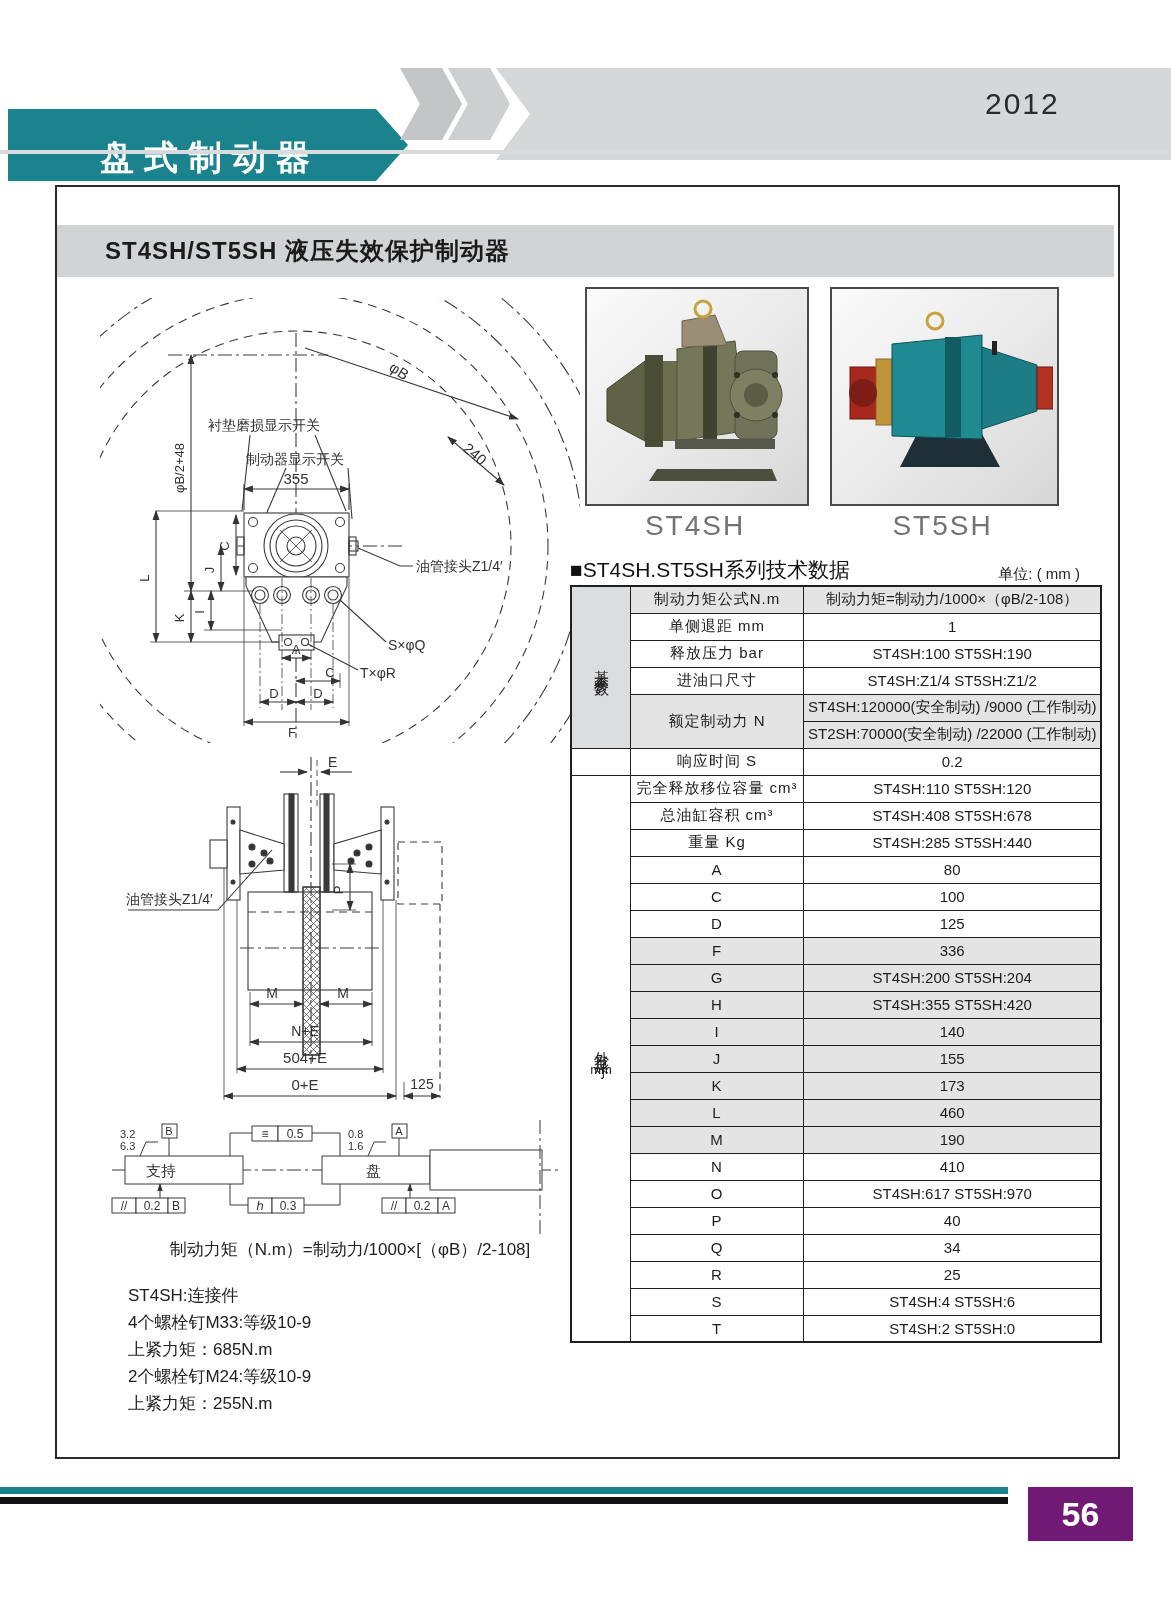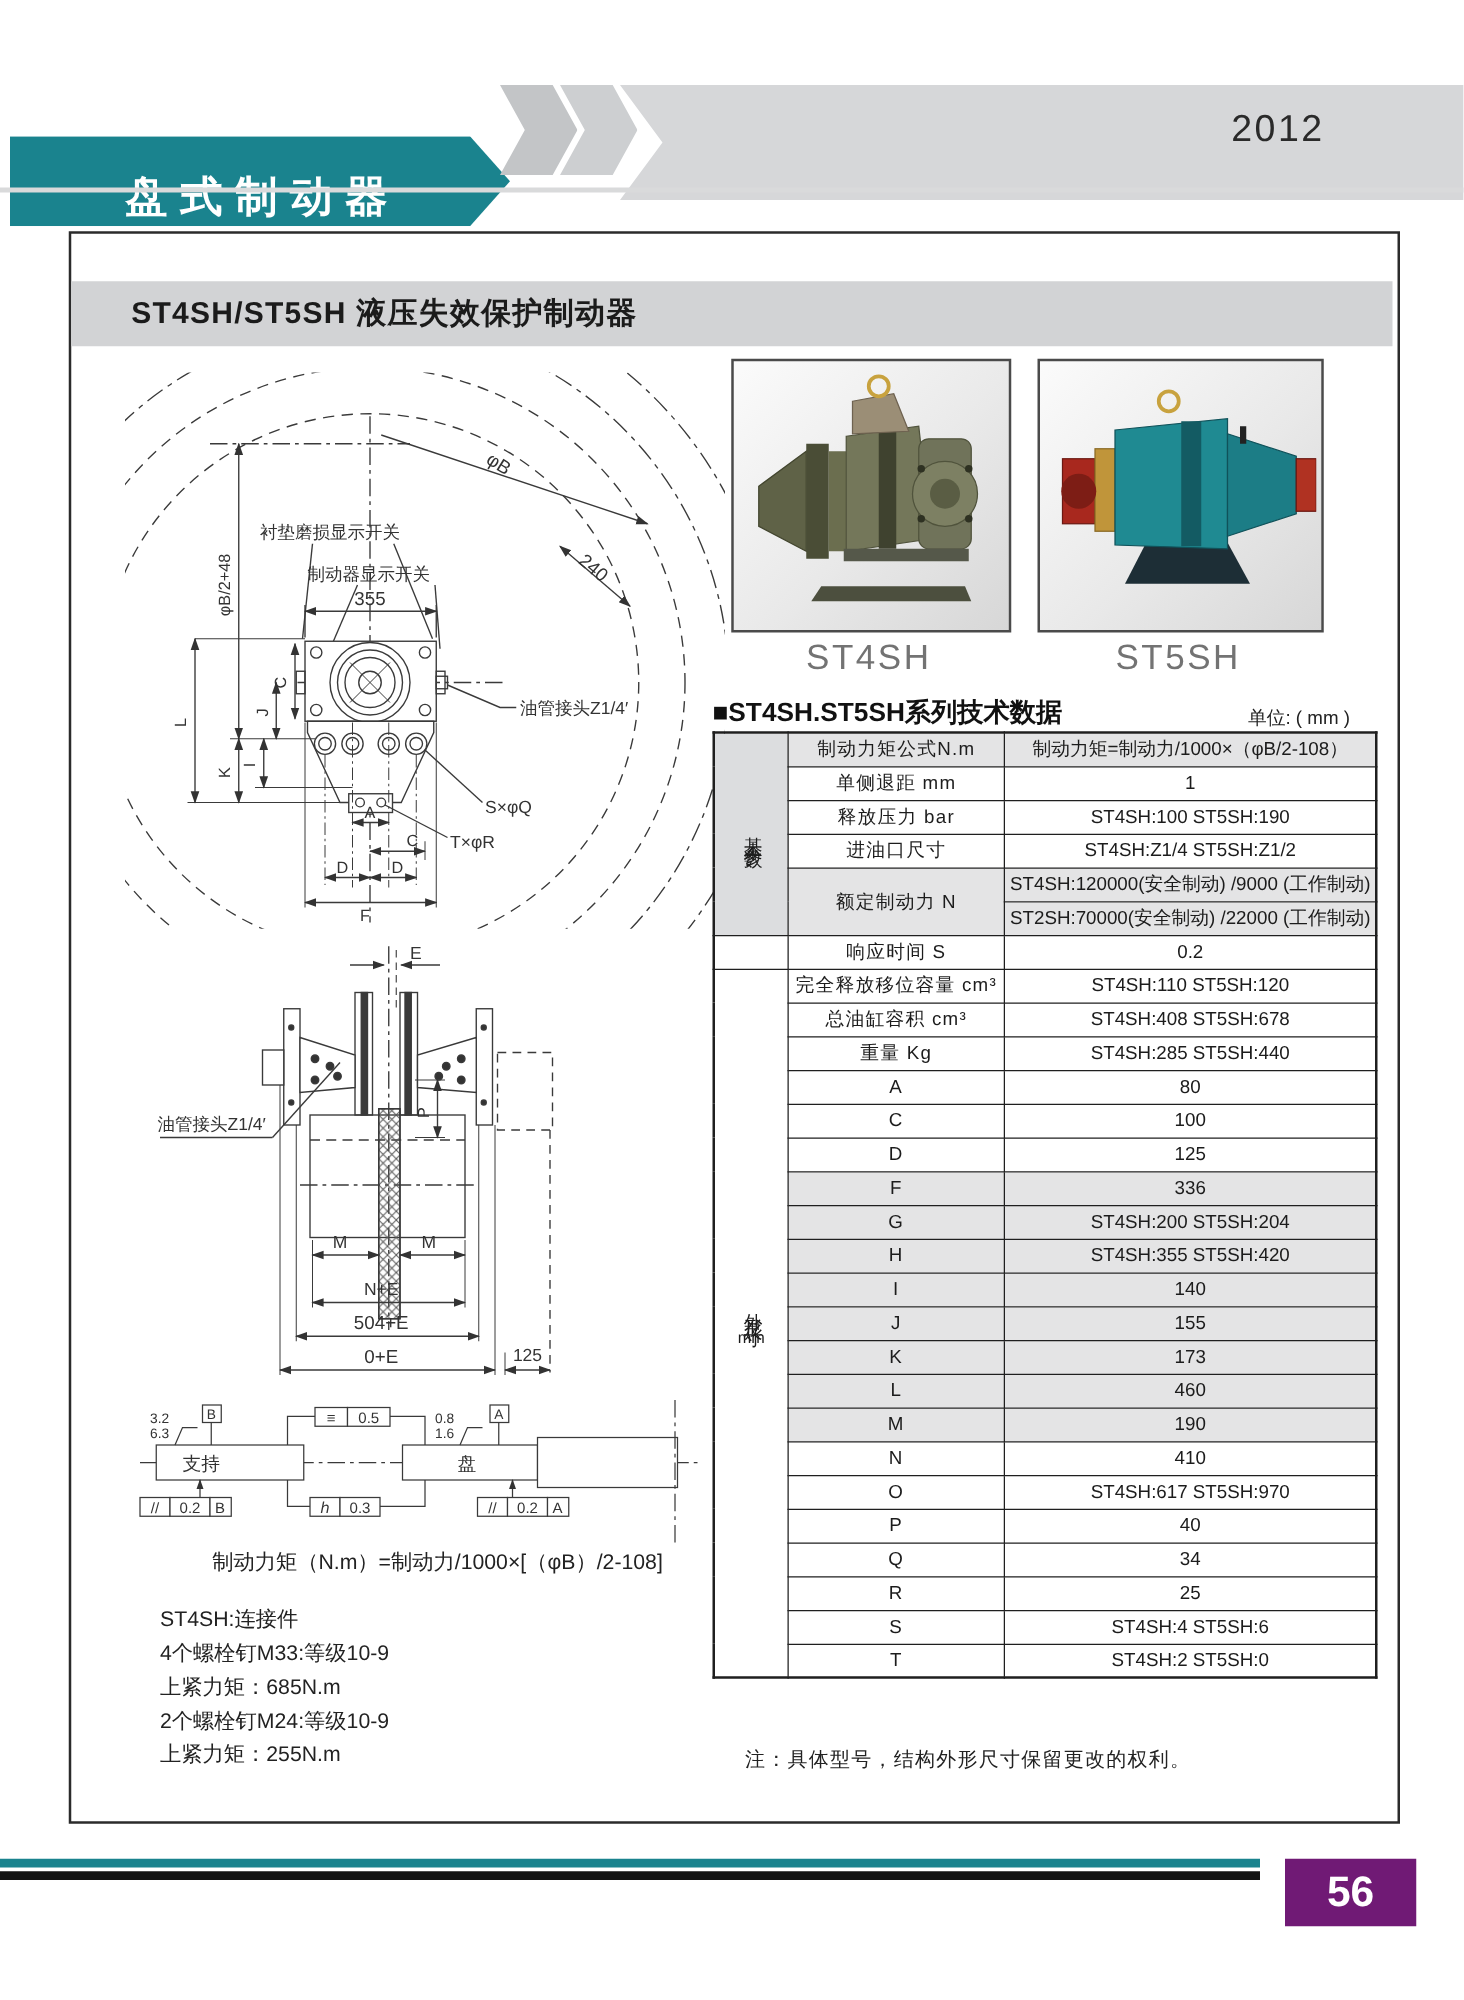--- a/index.html
+++ b/index.html
@@ -32,21 +32,21 @@
   .connL{left:128px;top:1282px;}
   .connR{left:348px;top:1282px;}
   
   .pbox{position:absolute;border:2px solid #4a4a4a;background:linear-gradient(135deg,#fbfbfb 0%,#e9e9e9 55%,#d7d7d7 100%);}
   .pb1{left:585px;top:287px;width:220px;height:215px;}
   .pb2{left:830px;top:287px;width:225px;height:215px;}
   .plabel{position:absolute;top:510px;font-size:28px;color:#737373;letter-spacing:2px;text-align:center;}
   .pl1{left:585px;width:220px;}
   .pl2{left:830px;width:225px;}
   
-  .theading{position:absolute;left:570px;top:556px;font-size:21px;font-weight:bold;color:#111;}
+  .theading{position:absolute;left:570px;top:556px;font-size:21px;font-weight:normal;color:#111;}
   .tunit{position:absolute;left:940px;top:565px;width:140px;font-size:15px;color:#222;text-align:right;}
   table.tech{position:absolute;left:570px;top:585px;border-collapse:collapse;table-layout:fixed;
              border:2.5px solid #1f1f1f;}
   table.tech td{border:1.5px solid #1f1f1f;text-align:center;vertical-align:middle;
                 font-size:15px;color:#1c1c1c;padding:0 4px;overflow:hidden;white-space:nowrap;}
   table.tech tr{height:27px;}
   td.gc{width:50px;}
   td.lc{width:164px;letter-spacing:1px;}
   td.vc{width:280px;}
   tr.sh td.lc, tr.sh td.vc{background:#e4e4e5;}
@@ -486,21 +486,20 @@
         <tr>
           <td class="lc">S</td>
           <td class="vc">ST4SH:4  ST5SH:6</td>
         </tr>
         <tr>
           <td class="lc">T</td>
           <td class="vc">ST4SH:2  ST5SH:0</td>
         </tr>
       </tbody>
     </table>
-  <div class="tnote">注：具体型号，结构外形尺寸保留更改的权利。</div>
 
   <div class="fteal"></div>
   <div class="fblack"></div>
   <div class="pagenum">
     <span>56</span>
   </div>
 
 </div>
 
 </body></html>

